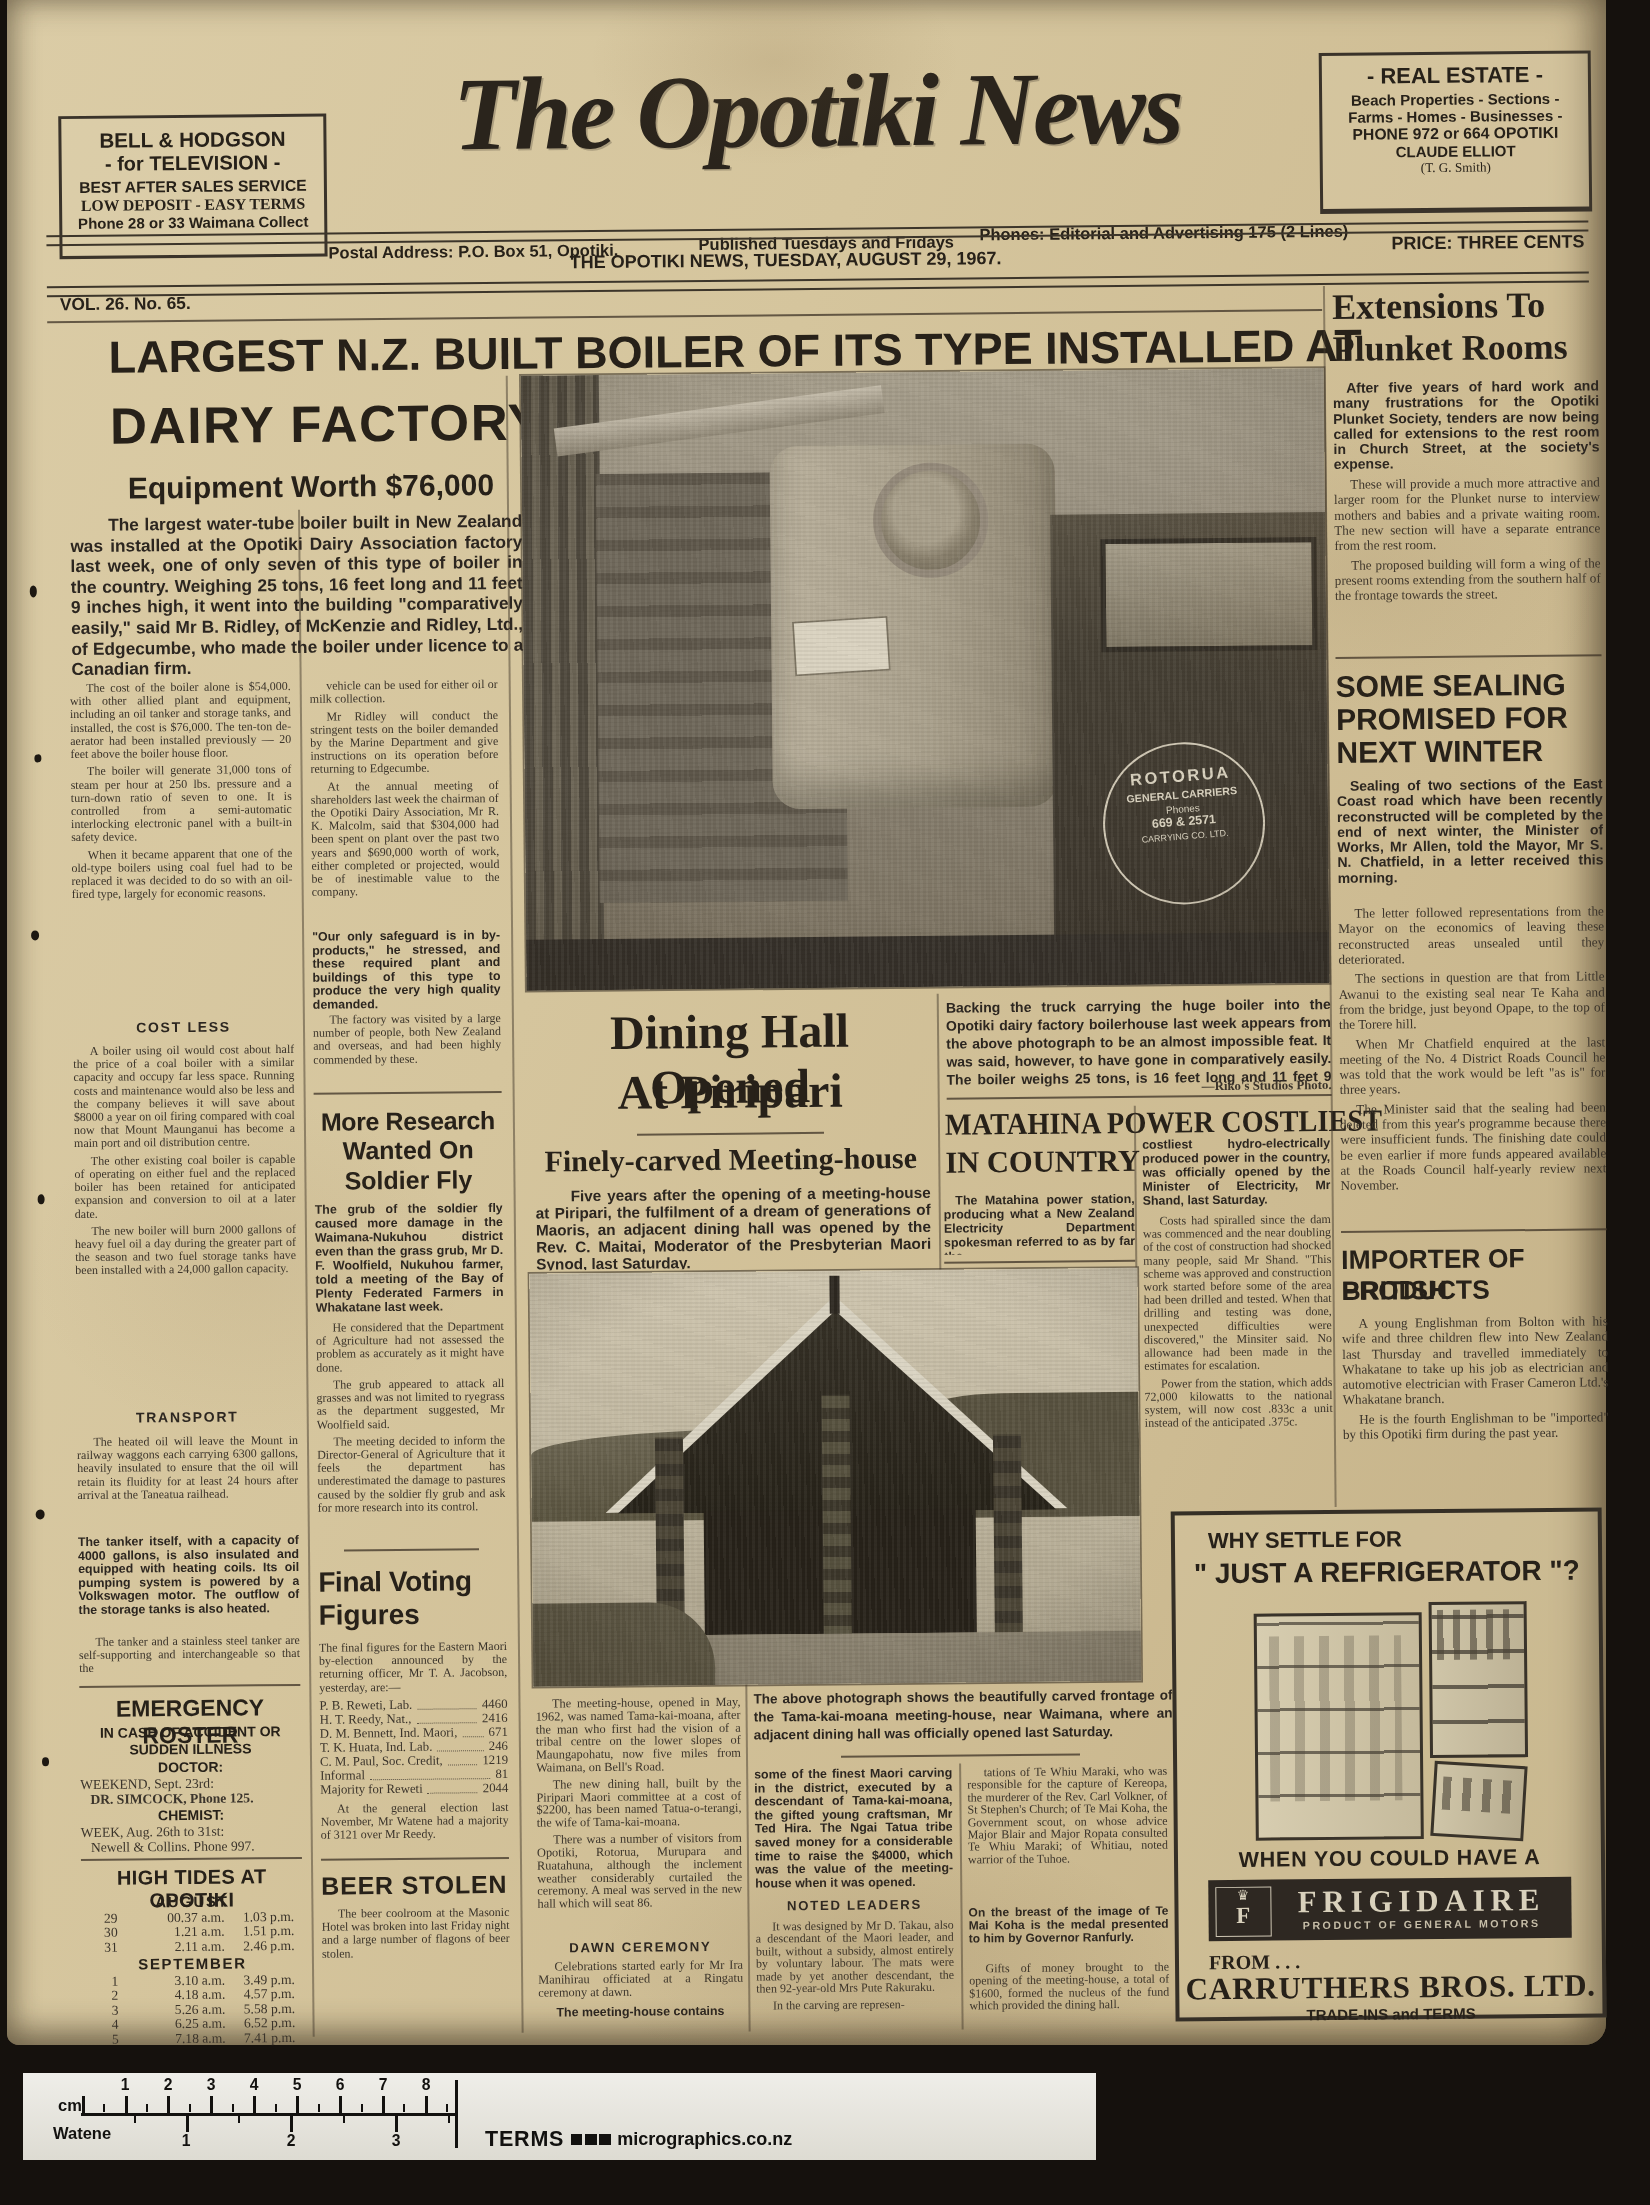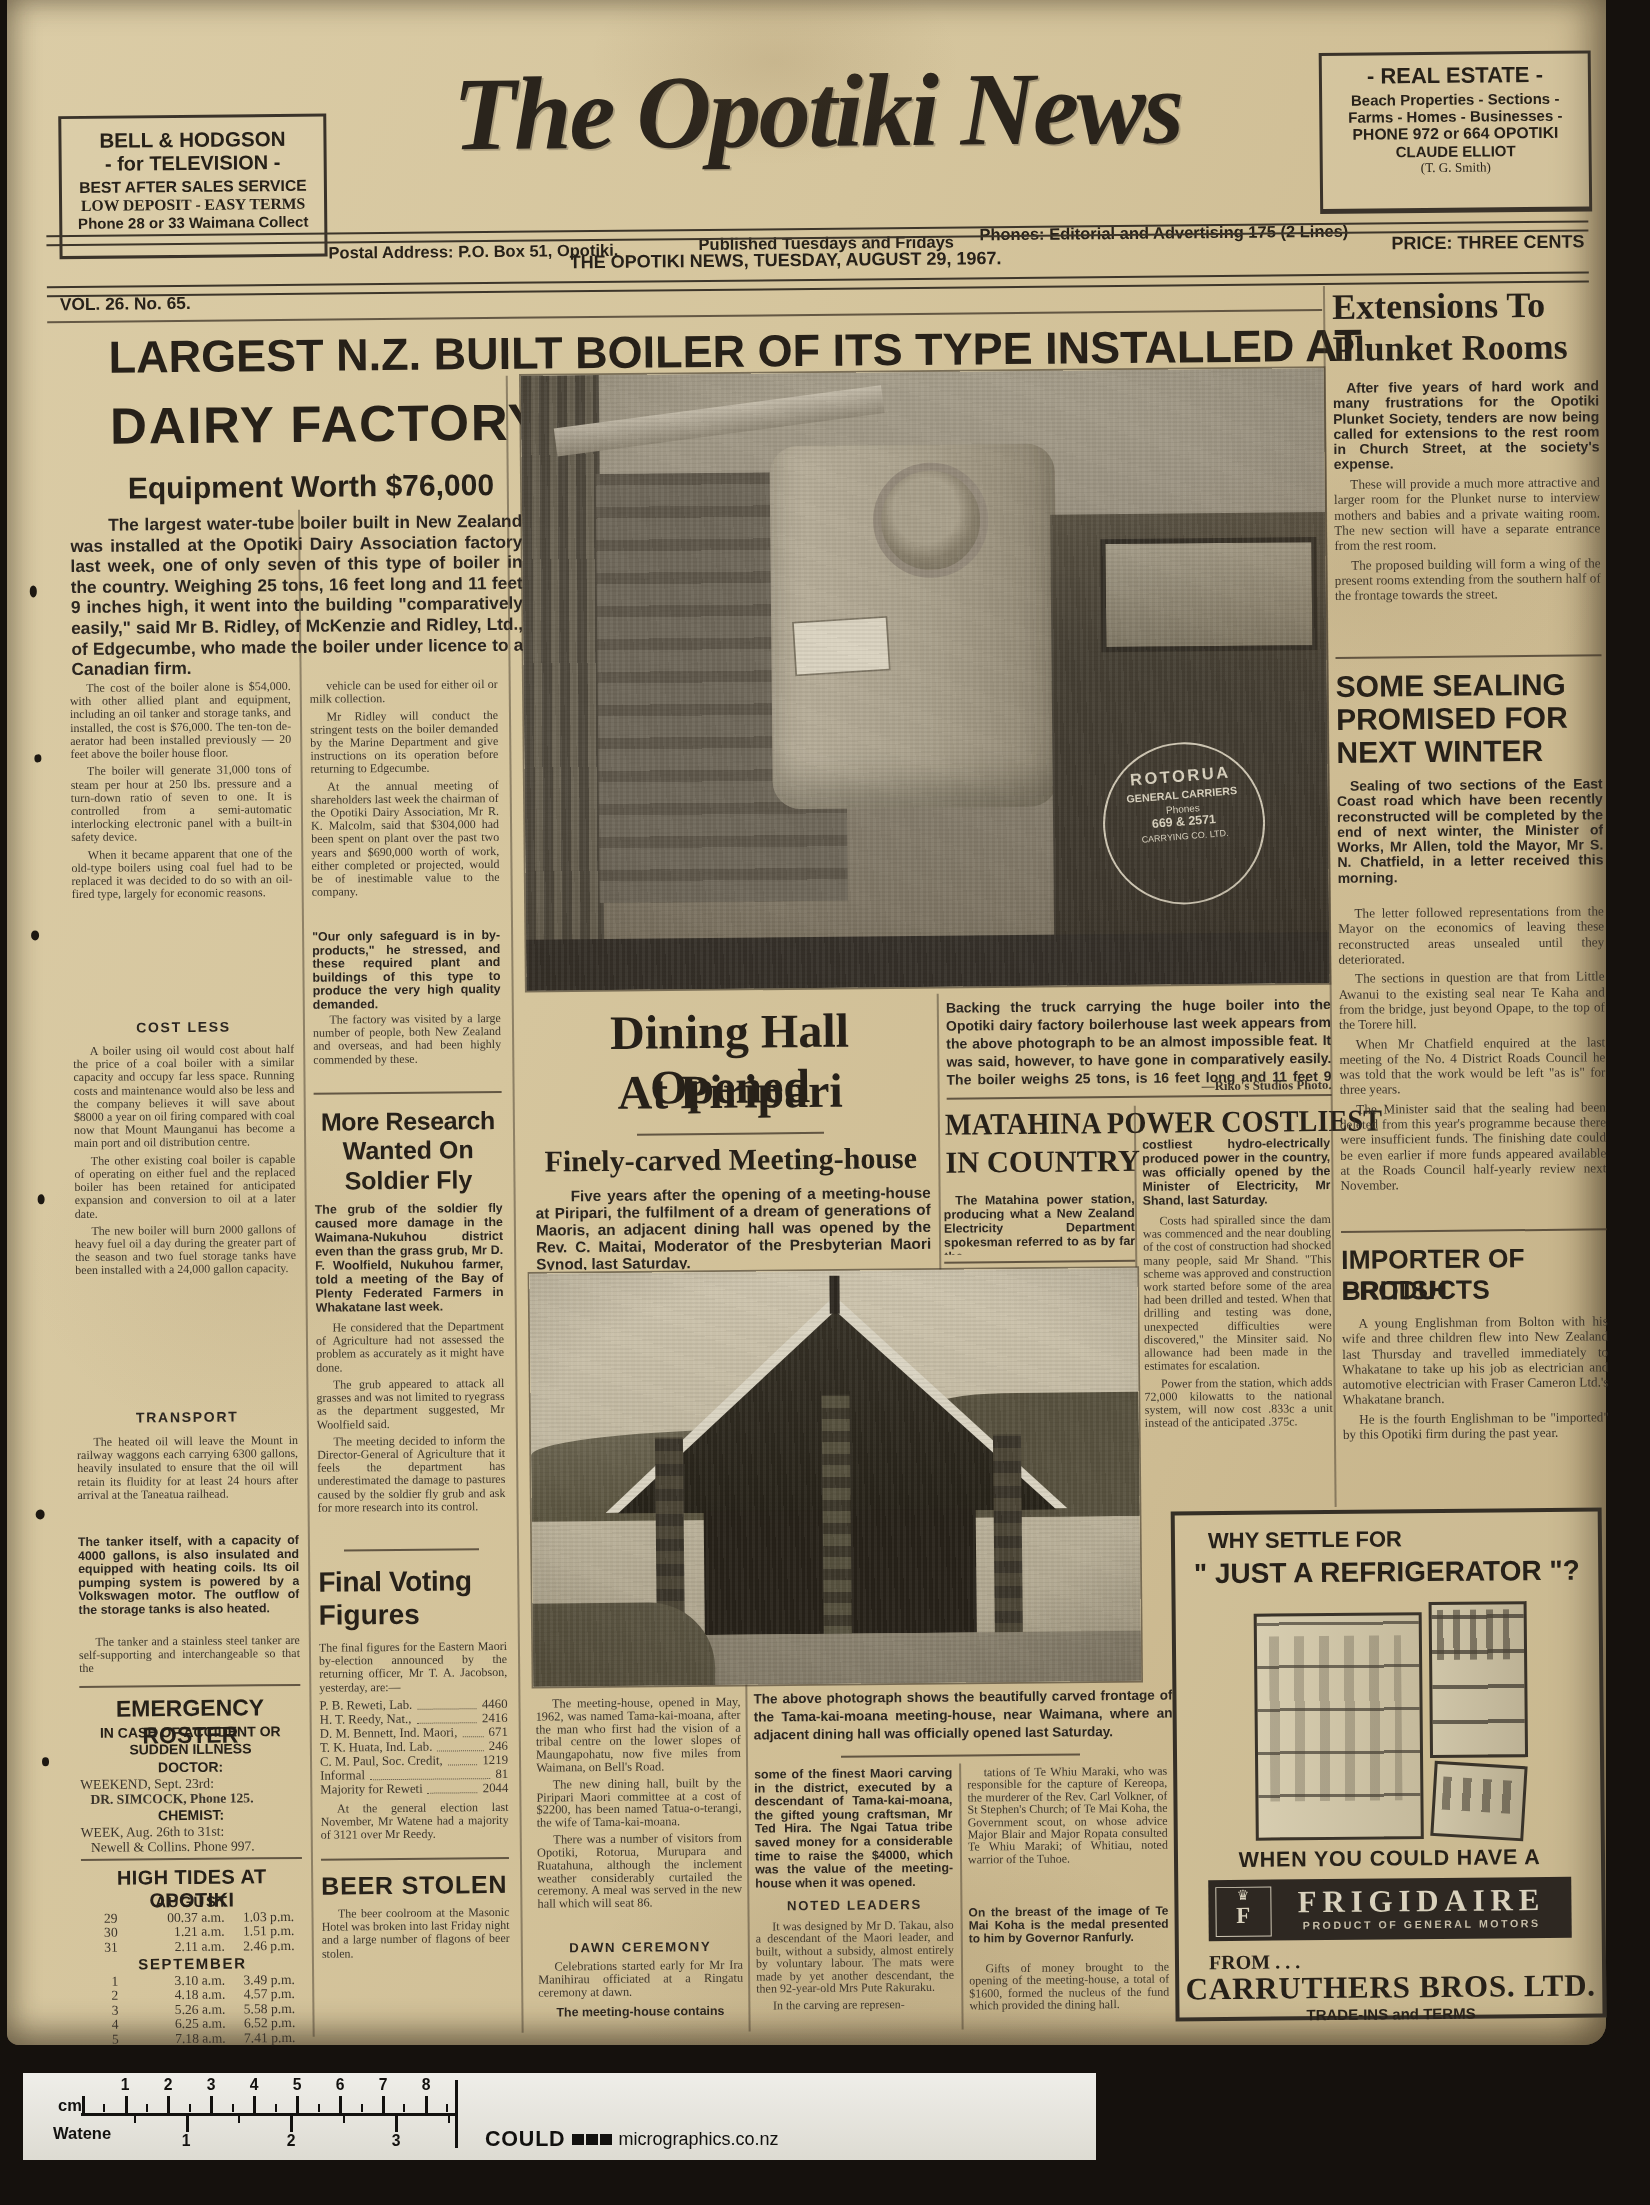--- a/index.html
+++ b/index.html
@@ -438,23 +438,23 @@
     <div class="ruler-tick" style="left:372px;top:42px;width:2.5px;height:16.5px;"></div>
     <div class="ruler-tick" style="left:111px;top:42px;width:1.7px;height:8.3px;"></div>
     <div class="ruler-tick" style="left:215px;top:42px;width:1.7px;height:8.3px;"></div>
     <div class="ruler-tick" style="left:320px;top:42px;width:1.7px;height:8.3px;"></div>
     <div class="ruler-tick" style="left:425px;top:42px;width:1.7px;height:8.3px;"></div>
     <div class="ruler-num" style="left:163px;top:59px;">1</div>
     <div class="ruler-num" style="left:268px;top:59px;">2</div>
     <div class="ruler-num" style="left:373px;top:59px;">3</div>
 
     <div class="a" style="left:462px;top:54px;display:flex;align-items:center;gap:6.6px;">
-      <span class="sans" style="font-size:21.5px;font-weight:bold;color:#12110f;letter-spacing:0.8px;">COULD</span>
+      <span class="sans" style="font-size:21.5px;font-weight:bold;color:#12110f;letter-spacing:0.8px;">TERMS</span>
       <span style="display:inline-flex;gap:2.5px;">
         <span style="width:11.6px;height:11.6px;background:#12110f;display:inline-block;"></span>
         <span style="width:11.6px;height:11.6px;background:#12110f;display:inline-block;"></span>
         <span style="width:11.6px;height:11.6px;background:#12110f;display:inline-block;"></span>
       </span>
-      <span class="sans" style="font-size:18px;font-weight:normal;color:#12110f;">micrographics.co.nz</span>
+      <span class="sans" style="font-size:18px;font-weight:bold;color:#12110f;">micrographics.co.nz</span>
     </div>
   </div>
 </div>
 
 
 </body></html>

